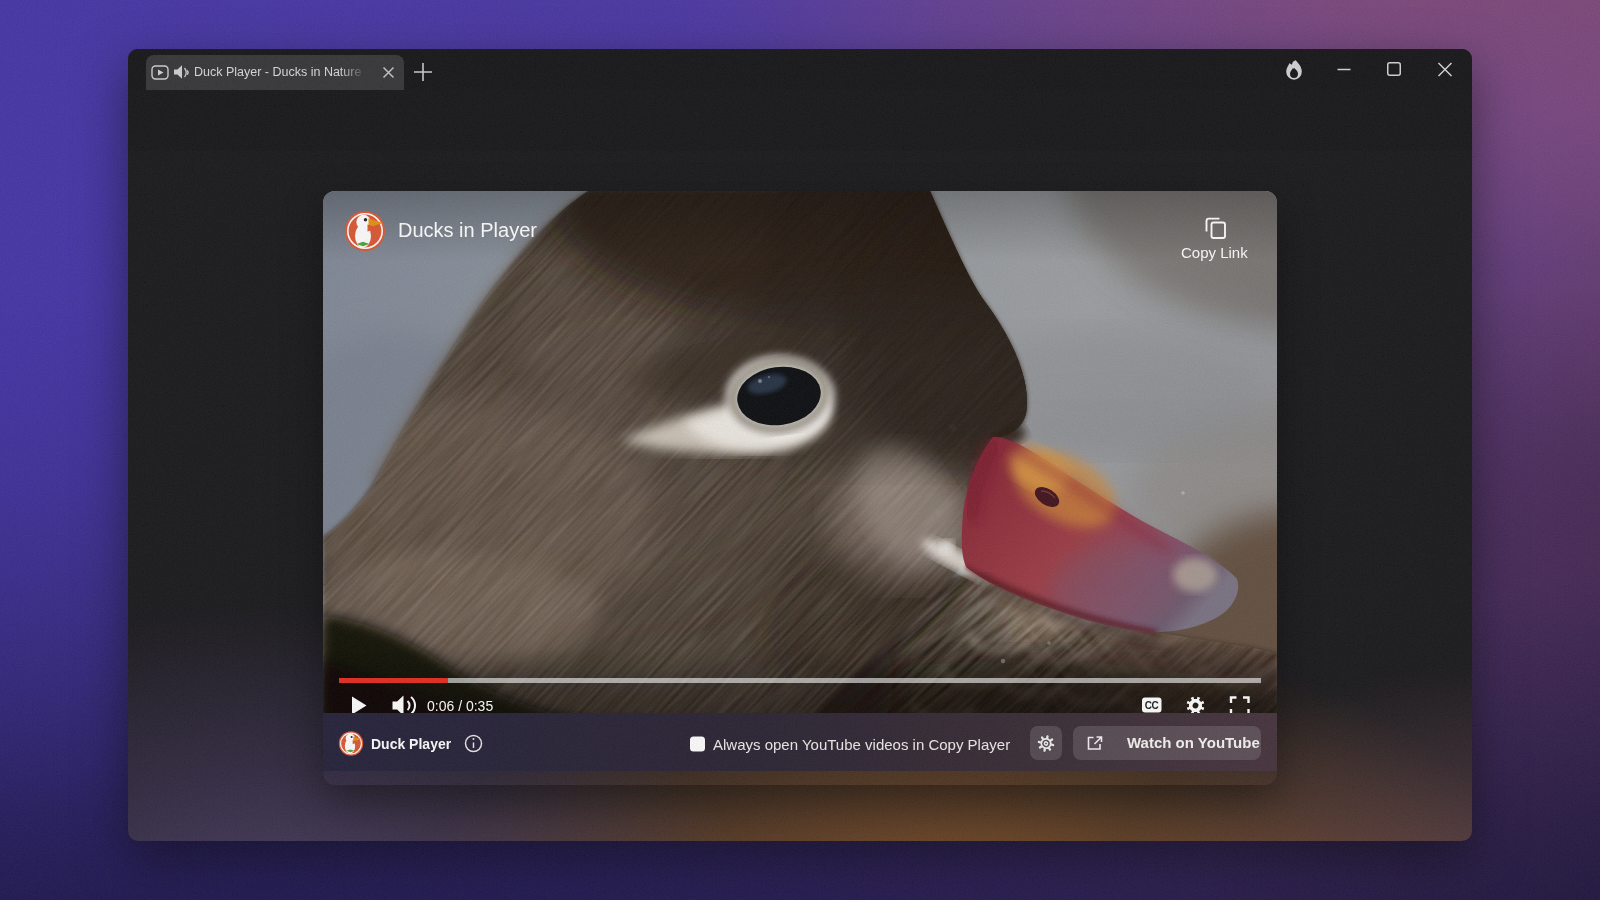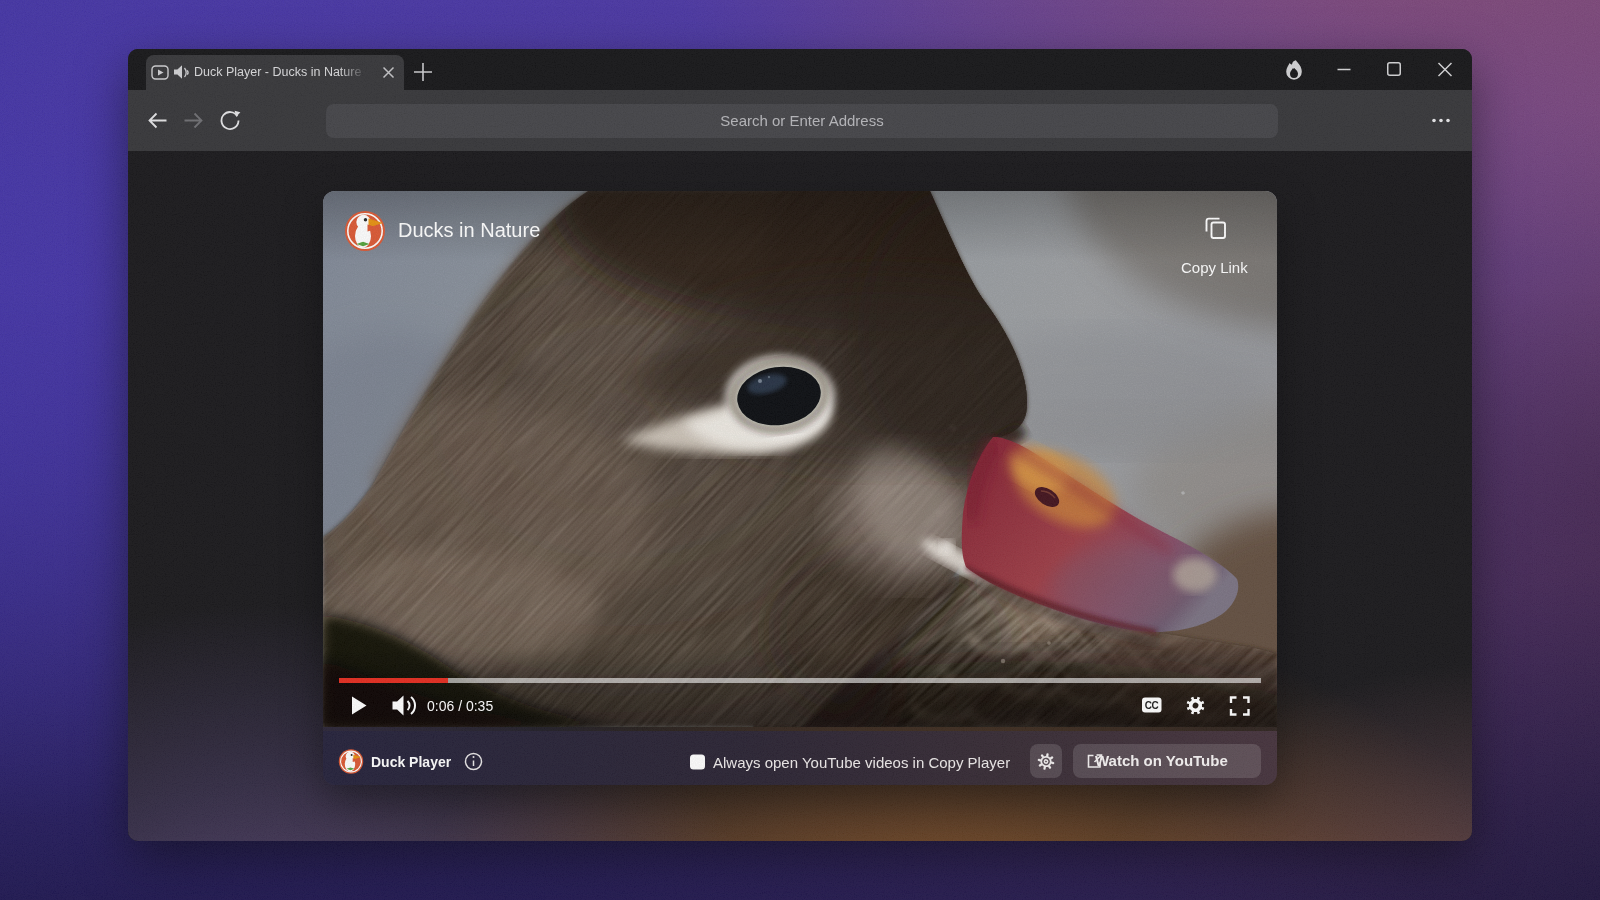--- a/index.html
+++ b/index.html
@@ -42,32 +42,32 @@
       radial-gradient(1200px 420px at 45% 128%, rgba(150,90,70,.32), rgba(150,90,70,0) 72%),
       radial-gradient(560px 380px at 102% 115%, rgba(165,105,120,.55), rgba(165,105,120,0) 74%),
       linear-gradient(#18171a, #18171a);
   }
   .card {
     position:absolute; left:195px; top:40px; width:954px; height:594px;
     border-radius:12px; overflow:hidden; box-shadow:0 16px 40px rgba(0,0,0,.45);
   }
   .video { position:absolute; left:0; top:0; width:954px; height:536px; background:#8b929e; }
   .vtitle { position:absolute; left:75px; top:28px; color:#fff; font-size:20px; }
-  .copylink { position:absolute; left:858px; top:68px; color:#fff; font-size:15px; }
+  .copylink { position:absolute; left:858px; top:53px; color:#fff; font-size:15px; }
   .timetext { position:absolute; left:104px; top:507px; color:#fff; font-size:14px; }
   .bottombar {
-    position:absolute; left:0; top:540px; width:954px; height:58px;
+    position:absolute; left:0; top:522px; width:954px; height:58px;
     background:linear-gradient(90deg,#23203a 0%, #292232 45%, #362a33 72%, #45323c 100%);
   }
   .dp-label { position:absolute; left:48px; top:23px; color:#fff; font-weight:bold; font-size:14px; }
   .chk-label { position:absolute; left:390px; top:23px; color:#f0ecec; font-size:15px; }
   .gear-btn { position:absolute; left:707px; top:13px; width:32px; height:34px; border-radius:8px; background:rgba(255,255,255,.14); }
   .watch-btn { position:absolute; left:750px; top:13px; width:188px; height:34px; border-radius:8px; background:rgba(255,255,255,.14);
     color:#f7f4f4; font-weight:bold; font-size:15px; line-height:34px; }
-  .watch-btn span { margin-left:22px; }
+  .watch-btn span { margin-left:54px; }
 </style>
 </head>
 <body>
 <div class="window">
   <div class="titlebar">
     <div class="tab">
       <svg width="258" height="35" style="position:absolute;left:0;top:0">
         <g stroke="#d2d2d5" stroke-width="1.4" fill="none">
           <rect x="6" y="11" width="16" height="13" rx="3.5"></rect>
           <path d="M12 14.5 L17.5 17.5 L12 20.5 Z" fill="#d2d2d5" stroke="none"></path>
@@ -89,40 +89,20 @@
       </g>
       <g transform="translate(1166,21.5)">
         <path d="M1.8,-10.2 C4.4,-7 7.8,-4 7.8,1.2 A7.8,8 0 1 1 -7.8,1.2 C-7.8,-2.4 -5.6,-4.6 -4.4,-7.4 C-3.2,-5.6 -2,-5.4 -1.6,-7.6 C-1.2,-9 0.2,-9.4 1.8,-10.2 Z" fill="#d4d4d6"></path>
         <path d="M0.2,-2.6 C1.8,-0.8 4,0.4 4,3.2 A4,4.2 0 1 1 -4,3.2 C-4,1.2 -2.4,-0.2 -1.2,-2.2 C-0.8,-1.4 -0.3,-1.8 0.2,-2.6 Z" fill="#151517"></path>
       </g>
       <g stroke="#d6d6d8" stroke-width="1.5" fill="none">
         <path d="M1209.5 20.5 h13"></path>
         <rect x="1259.75" y="13.75" width="12.5" height="12.5" rx="2"></rect>
         <path d="M1310.5 14 l13 13 M1323.5 14 l-13 13"></path>
       </g>
-    </svg>
-  </div>
-  <div class="navbar">
-    <svg width="280" height="61" style="position:absolute;left:0;top:0">
-      <g stroke="#e6e6e8" stroke-width="1.8" fill="none">
-        <path d="M21.5 30.5 h17 M28.5 23.5 l-7 7 l7 7"></path>
-      </g>
-      <g stroke="#6f6f73" stroke-width="1.8" fill="none">
-        <path d="M56.5 30.5 h17 M66.5 23.5 l7 7 l-7 7"></path>
-      </g>
-      <g transform="translate(102,30.5)">
-        <path d="M 7.36,-4.25 A 8.5,8.5 0 1 0 8.5,0" fill="none" stroke="#e6e6e8" stroke-width="1.8"></path>
-        <path d="M 4.6,-9.8 L 10.4,-8.2 L 6.1,-3.7 Z" fill="#e6e6e8"></path>
-      </g>
-    </svg>
-    <div class="addr">Search or Enter Address</div>
-    <svg width="44" height="61" style="position:absolute;left:1291px;top:0">
-      <circle cx="15" cy="30.5" r="1.8" fill="#e8e8ea"></circle>
-      <circle cx="22" cy="30.5" r="1.8" fill="#e8e8ea"></circle>
-      <circle cx="29" cy="30.5" r="1.8" fill="#e8e8ea"></circle>
     </svg>
   </div>
   <div class="content">
     <div class="card">
       <div class="video">
         <svg width="954" height="536" viewBox="0 0 954 536" style="position:absolute;left:0;top:0">
           <defs>
             <linearGradient id="water" x1="0" y1="0" x2="1" y2="0.25">
               <stop offset="0" stop-color="#808897"></stop>
               <stop offset="0.45" stop-color="#92999f"></stop>
@@ -351,21 +331,21 @@
             <rect x="819" y="506.5" width="19.5" height="15" rx="3" fill="#fff"></rect>
             <text x="821.8" y="518" font-size="10" font-weight="bold" fill="#1a1a1a" font-family="Liberation Sans" letter-spacing="-0.6">CC</text>
           </g>
           <g transform="translate(872.5,514.5)" fill="#fff" fill-rule="evenodd">
             <path d="M8.9,-1.5 A9.0,9.0 0 0 1 8.9,1.5 L6.5,1.1 A6.6,6.6 0 0 1 5.4,3.8 L7.3,5.2 A9.0,9.0 0 0 1 5.2,7.3 L3.8,5.4 A6.6,6.6 0 0 1 1.1,6.5 L1.5,8.9 A9.0,9.0 0 0 1 -1.5,8.9 L-1.1,6.5 A6.6,6.6 0 0 1 -3.8,5.4 L-5.2,7.3 A9.0,9.0 0 0 1 -7.3,5.2 L-5.4,3.8 A6.6,6.6 0 0 1 -6.5,1.1 L-8.9,1.5 A9.0,9.0 0 0 1 -8.9,-1.5 L-6.5,-1.1 A6.6,6.6 0 0 1 -5.4,-3.8 L-7.3,-5.2 A9.0,9.0 0 0 1 -5.2,-7.3 L-3.8,-5.4 A6.6,6.6 0 0 1 -1.1,-6.5 L-1.5,-8.9 A9.0,9.0 0 0 1 1.5,-8.9 L1.1,-6.5 A6.6,6.6 0 0 1 3.8,-5.4 L5.2,-7.3 A9.0,9.0 0 0 1 7.3,-5.2 L5.4,-3.8 A6.6,6.6 0 0 1 6.5,-1.1 Z M2.9,0 A2.9,2.9 0 1 0 -2.9,0 A2.9,2.9 0 1 0 2.9,0 Z" transform="rotate(22)"></path>
           </g>
           <g stroke="#fff" stroke-width="2.4" fill="none">
             <path d="M908 512 v-5.5 h5.5 M920 506.5 h5.5 v5.5 M925.5 518 v5.5 h-5.5 M913.5 523.5 h-5.5 v-5.5"></path>
           </g>
         </svg>
-        <div class="vtitle">Ducks in Nature</div>
+        <div class="vtitle">Ducks in Player</div>
         <div class="copylink">Copy Link</div>
         <div class="timetext">0:06 / 0:35</div>
       </div>
       <div class="bottombar">
         <svg width="954" height="58" style="position:absolute;left:0;top:0">
           <g>
             <circle cx="28" cy="30.5" r="12.2" fill="#dd5833"></circle>
             <circle cx="28" cy="30.5" r="10.4" fill="none" stroke="#fff" stroke-width="1.1"></circle>
             <ellipse cx="27" cy="33" rx="5.2" ry="7.4" fill="#fff"></ellipse>
             <circle cx="27.3" cy="25.3" r="4.6" fill="#fff"></circle>

